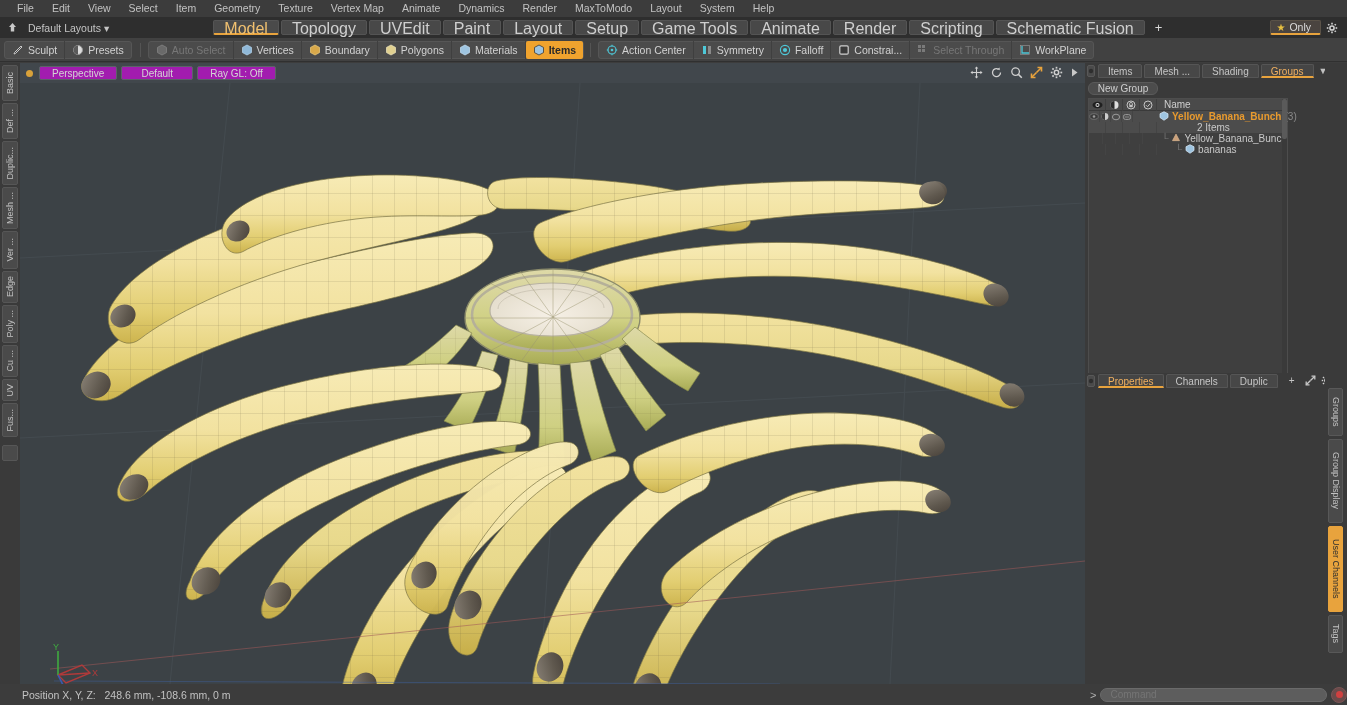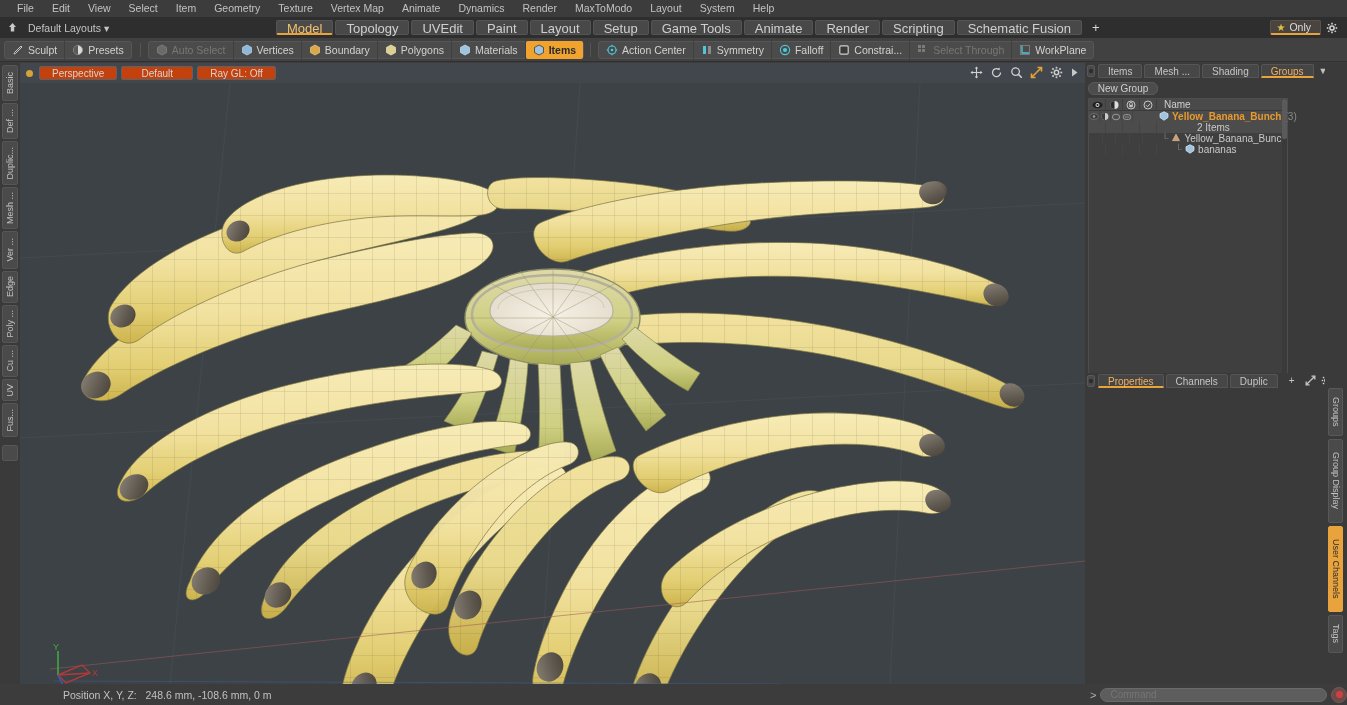--- a/index.html
+++ b/index.html
@@ -16,21 +16,21 @@
   .menubar { position:absolute; left:0; top:0; width:1347px; height:17px;
              background:#3c3c3c; display:flex; align-items:center; padding-left:8px; }
   .menubar .mi { padding:0 9px; font-size:10.5px; color:#c2c2c2; line-height:17px; cursor:default; }
 
   
   .layoutbar { position:absolute; left:0; top:17px; width:1347px; height:21px;
                background:#2e2e2e; display:flex; align-items:center; }
   .lb-lefticon { width:24px; height:21px; display:flex; align-items:center; justify-content:center; color:#b8b8b8; }
   .lb-default { font-size:10.5px; color:#c4c4c4; padding-left:4px; padding-right:6px; }
   .lb-spacer { flex:1 1 auto; }
-  .ltab { height:15px; line-height:15px; padding:0 10px; font-size:13px; color:#cfcfcf;
+  .ltab { height:15px; line-height:15px; padding:0 10px; font-size:16px; color:#cfcfcf;
           background:#484848; border-radius:2px; margin-right:2px; border:1px solid #545454;
           white-space:nowrap; }
   .ltab.active { background:#4a4a4a; color:#f0c070; border-bottom:2px solid #e8a33d; }
   .ltab.plus { background:transparent; border:none; color:#d8d8d8; font-size:13px; padding:0 8px; }
   .lb-right { display:flex; align-items:center; padding-right:4px; }
   .onlybtn { height:15px; line-height:13px; padding:0 9px 0 5px; font-size:10.5px;
              background:#4a4440; color:#dcdcdc; border:1px solid #5a5248;
              border-bottom:2px solid #e8a33d; border-radius:2px; display:flex; align-items:center; gap:4px;}
   .star { color:#e8c040; font-size:10px; }
   .gearbtn { width:22px; height:17px; display:flex; align-items:center; justify-content:center;
@@ -57,21 +57,21 @@
   .vtab span { writing-mode:vertical-rl; text-orientation:mixed; transform:rotate(180deg);
                white-space:nowrap; letter-spacing:0px; }
 
   
   .viewport { position:absolute; left:20px; top:63px; width:1065px; height:621px;
               background:#3d4348; overflow:hidden; }
   .vp-header { position:absolute; left:0; top:0; width:100%; height:20px;
                background:#41474c; display:flex; align-items:center; padding-left:6px; z-index:5; }
   .vdot { width:7px; height:7px; border-radius:50%; background:#d8a13a; margin-right:6px; }
   .vpbtn { height:14px; line-height:13px; padding:0 12px; font-size:10px; color:#d4d4d4;
-           background:#c2410c; border:1px solid #5c6268; border-radius:2px; margin-right:4px;
+           background:#a21caf; border:1px solid #5c6268; border-radius:2px; margin-right:4px;
            text-align:center; min-width:72px; }
   .vp-icons { position:absolute; right:6px; top:3px; display:flex; align-items:center; gap:7px; }
   .vp-icons svg { display:block; }
 
   
   .scene { position:absolute; left:0; top:20px; width:100%; height:601px;
            background:#3c4246; }
   .scene svg { position:absolute; left:0; top:0; }
 
   .vp-stats { position:absolute; right:8px; bottom:14px; text-align:right;
@@ -125,21 +125,21 @@
   
   .rightstrip { position:absolute; left:1325px; top:63px; width:22px; height:621px; background:#3a3a3a; }
   .rvtab { position:absolute; left:3px; width:15px; background:#4a4a4a; border:1px solid #585858;
            border-radius:2px; display:flex; align-items:center; justify-content:center;
            color:#c2c2c2; font-size:9px; }
   .rvtab.active { background:#e8a33d; color:#2e2e2e; border-color:#e8a33d; }
   .rvtab span { writing-mode:vertical-rl; text-orientation:mixed; white-space:nowrap; }
 
   
   .statusbar { position:absolute; left:0; top:684px; width:1347px; height:21px; background:#3c3c3c;
-               display:flex; align-items:center;padding-left:41px; }
+               display:flex; align-items:center; }
   .sb-pos { margin-left:22px; font-size:10.5px; color:#c2c2c2; }
   .cmdwrap { position:absolute; left:1088px; top:685px; width:259px; height:19px;
              display:flex; align-items:center; gap:4px; }
   .cmd-caret { color:#b0b0b0; font-size:11px; padding-left:2px; }
   .cmdfield { flex:1 1 auto; height:14px; line-height:13px; background:#5d5d5d;
               border:1px solid #6a6a6a; border-radius:7px; font-size:10px; color:#8f8f8f;
               padding-left:9px; }
   .recbtn { width:16px; height:16px; border-radius:50%; background:#6b4a4a; border:1px solid #7a5555;
             display:flex; align-items:center; justify-content:center; }
   .recbtn i { width:7px; height:7px; border-radius:50%; background:#d04040; display:block; }

